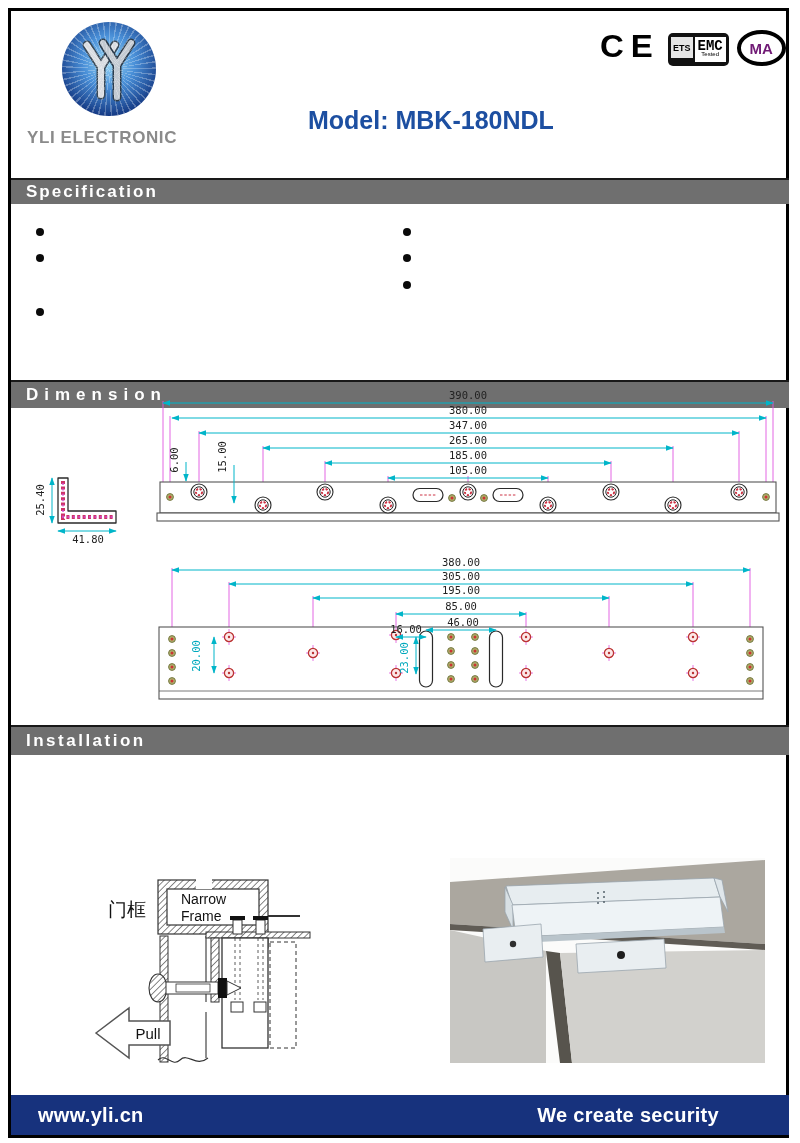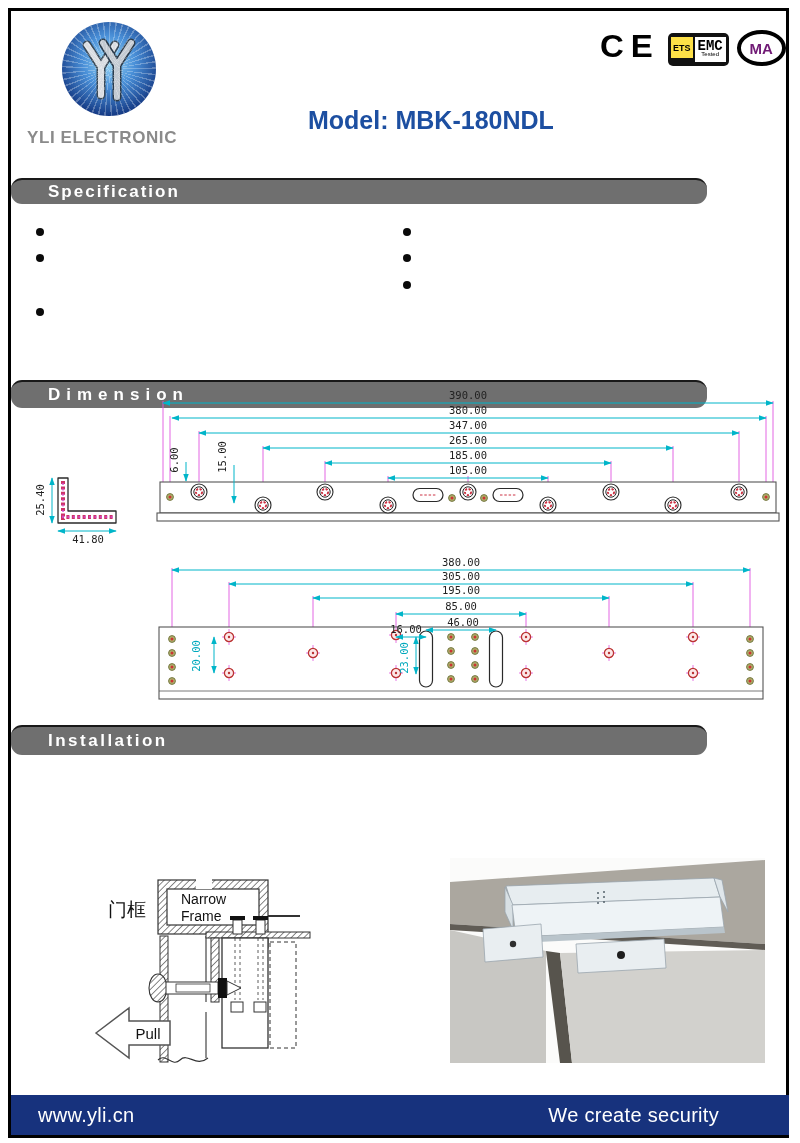--- a/index.html
+++ b/index.html
@@ -11,38 +11,38 @@
   .logo{left:62px;top:22px;width:94px;height:94px;border-radius:50%;
         background:radial-gradient(circle at 50% 42%, #9fdcf8 0%, #4a90d8 36%, #11347f 78%, #0a2566 100%);
         overflow:hidden;}
   .logo .rays{position:absolute;inset:0;border-radius:50%;opacity:.30;
         background:repeating-conic-gradient(rgba(255,255,255,.9) 0deg 2deg, transparent 2deg 8deg);}
   .company{left:27px;top:128px;font-size:17px;font-weight:bold;color:#8a8a8a;letter-spacing:.6px;}
   .model{left:308px;top:106px;font-size:25px;font-weight:bold;color:#1d4fa1;}
   .certs{left:600px;top:24px;width:186px;height:42px;display:flex;align-items:flex-end;gap:8px;}
   .ce{font-size:33px;font-weight:bold;color:#000;letter-spacing:7px;transform:scaleY(.95);}
   .emc{width:64px;height:33px;background:#111;border-radius:5px;display:flex;align-items:center;gap:2px;padding:3px;box-sizing:border-box;}
-  .emc .l{width:22px;height:25px;background:#fde047;display:flex;align-items:center;justify-content:center;
+  .emc .l{width:22px;height:25px;background:#e5e5e5;display:flex;align-items:center;justify-content:center;
           font-weight:bold;font-size:9px;border-bottom:4px solid #111;box-sizing:border-box;color:#000;}
   .emc .r{flex:1;height:25px;background:#fff;display:flex;flex-direction:column;align-items:center;justify-content:center;color:#000;}
   .emc .r .t{font-family:Liberation Mono, monospace;font-weight:bold;font-size:14px;line-height:10px;}
   .emc .r .s{font-size:6px;line-height:7px;}
   .ma{width:52px;height:36px;border:4px solid #000;border-radius:50%;display:flex;align-items:center;justify-content:center;
       font-size:15px;font-weight:bold;box-sizing:border-box;color:#701a75;}
   
-  .bar{left:11px;width:696px;background:#6f6f6f;border-top:2px solid #191919;color:#fff;
-       font-weight:bold;font-size:17px;display:flex;align-items:center;padding-left:37px;box-sizing:border-box;border-radius:11px;}
+  .bar{left:11px;width:778px;background:#6f6f6f;border-top:2px solid #191919;color:#fff;
+       font-weight:bold;font-size:17px;display:flex;align-items:center;padding-left:15px;box-sizing:border-box;}
   .bar.spec{top:178px;height:26px;letter-spacing:2px;}
   .bar.dim{top:333px;height:28px;letter-spacing:6px;margin-top:47px;}
   .bar.inst{top:725px;height:30px;letter-spacing:2.5px;}
   .bullet{width:8px;height:8px;border-radius:50%;background:#0a0a0a;}
   
   .footer{left:11px;top:1095px;width:778px;height:40px;background:#17327d;color:#fff;display:flex;
           align-items:center;justify-content:space-between;padding:0 70px 0 27px;box-sizing:border-box;
-          font-weight:normal;font-size:20px;letter-spacing:.3px;}
+          font-weight:bold;font-size:20px;letter-spacing:.3px;}
   
   .dtxt{font:10.5px "DejaVu Sans Mono",monospace;fill:#222;text-anchor:middle;}
   .ctxt{fill:#00a9bd;}
   .dim{stroke:#00b5c9;stroke-width:1;fill:none;marker-start:url(#mA);marker-end:url(#mA);}
   .ext{stroke:#e056e0;stroke-width:.9;}
   .outline{fill:#fff;stroke:#555;stroke-width:1.1;}
   .ln{stroke:#333;stroke-width:1.1;fill:none;}
   .itxt{font:14px "Liberation Sans",sans-serif;fill:#111;}
 </style>
 </head>

